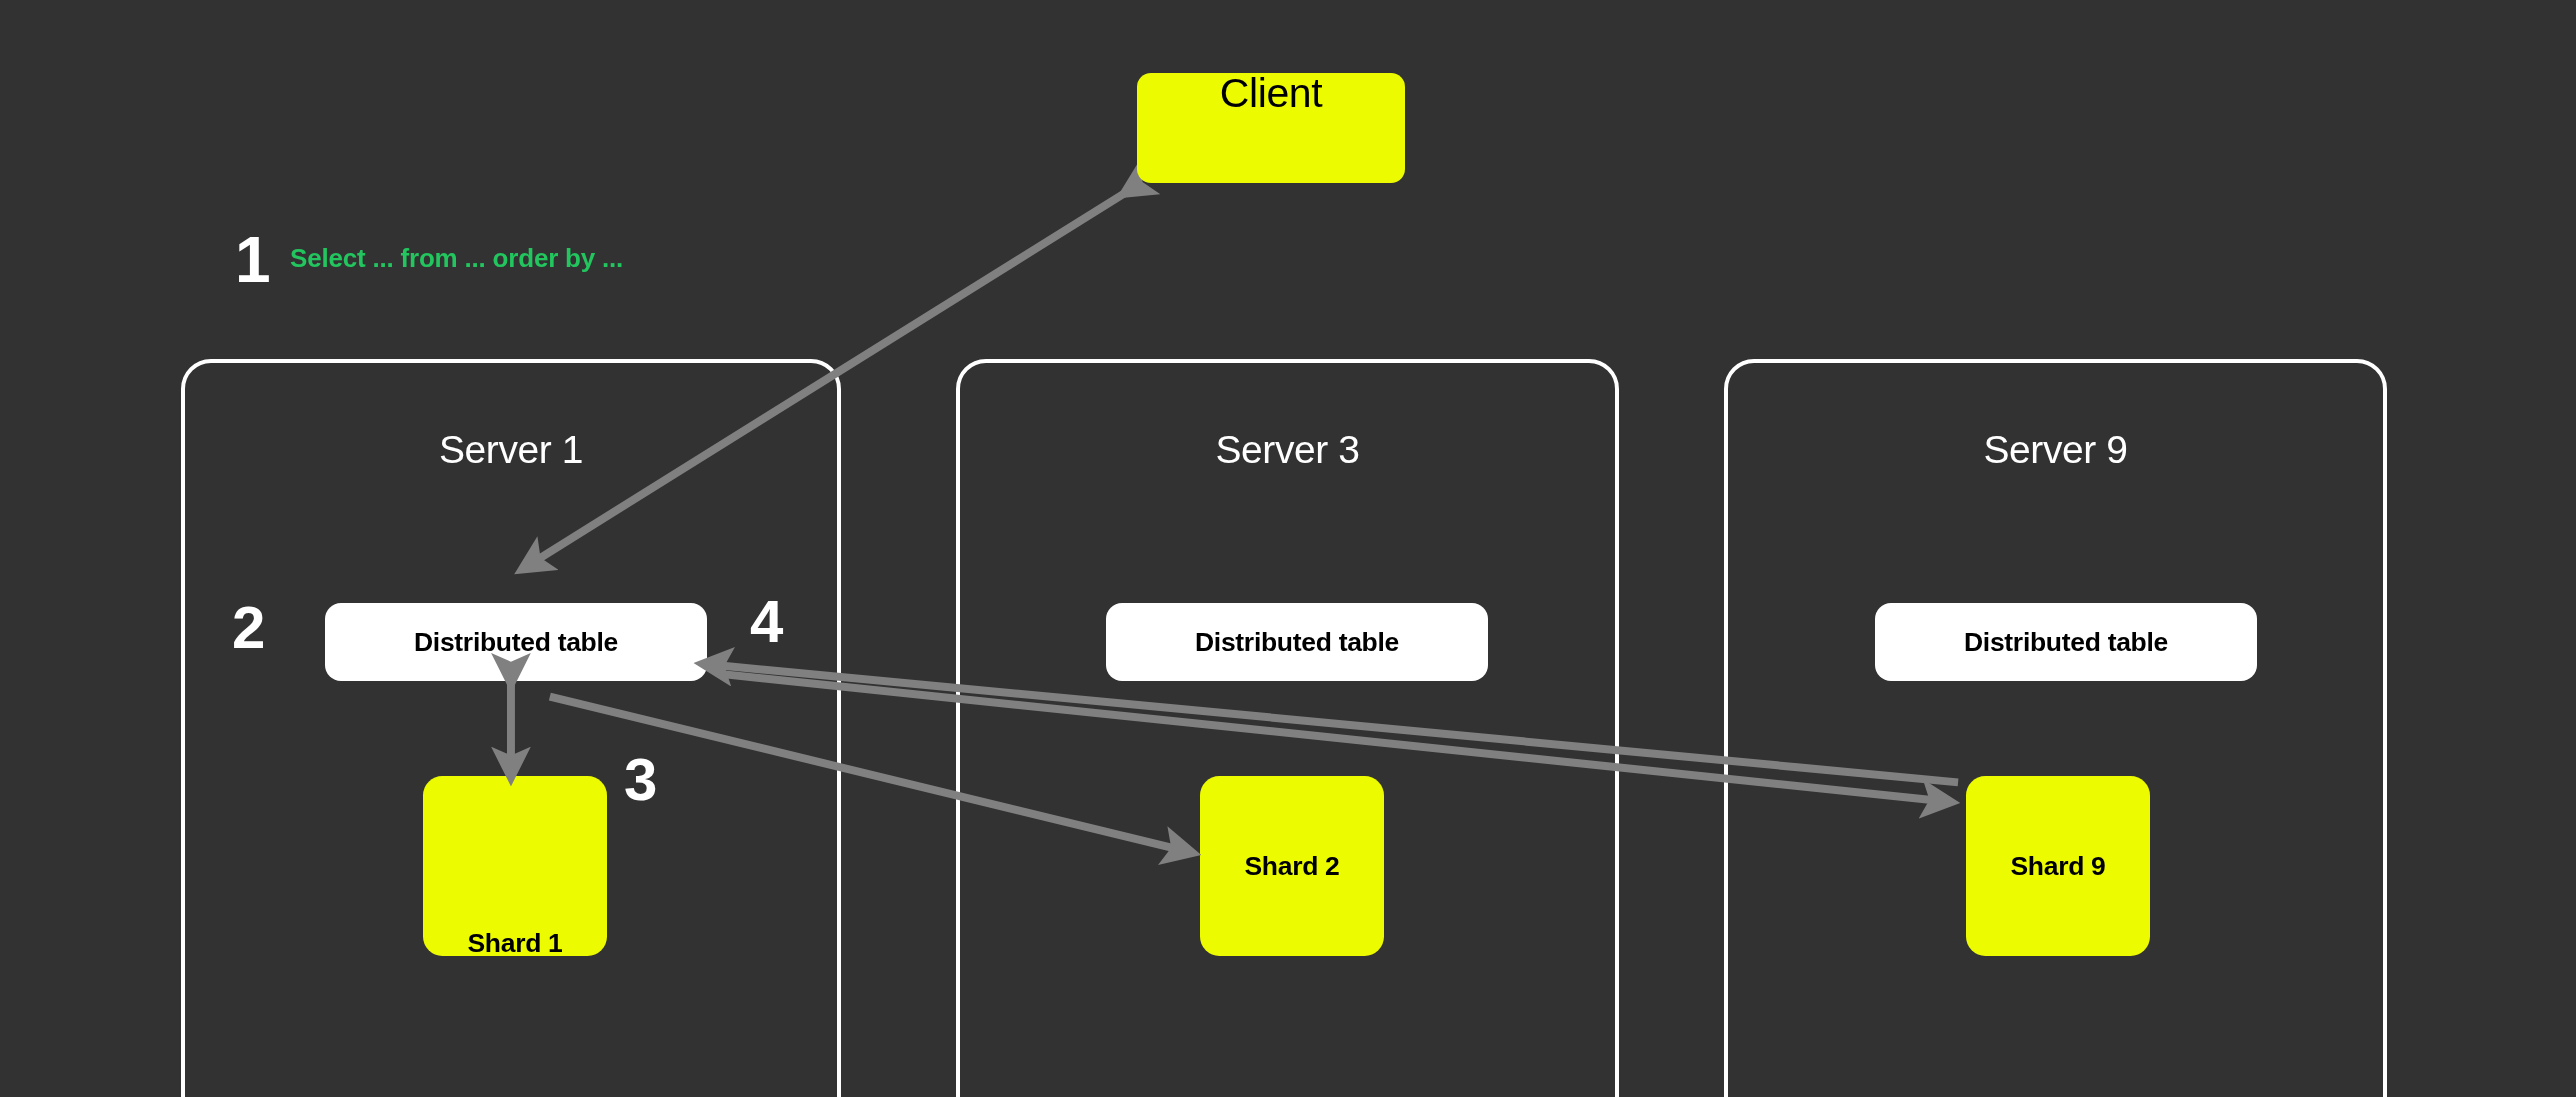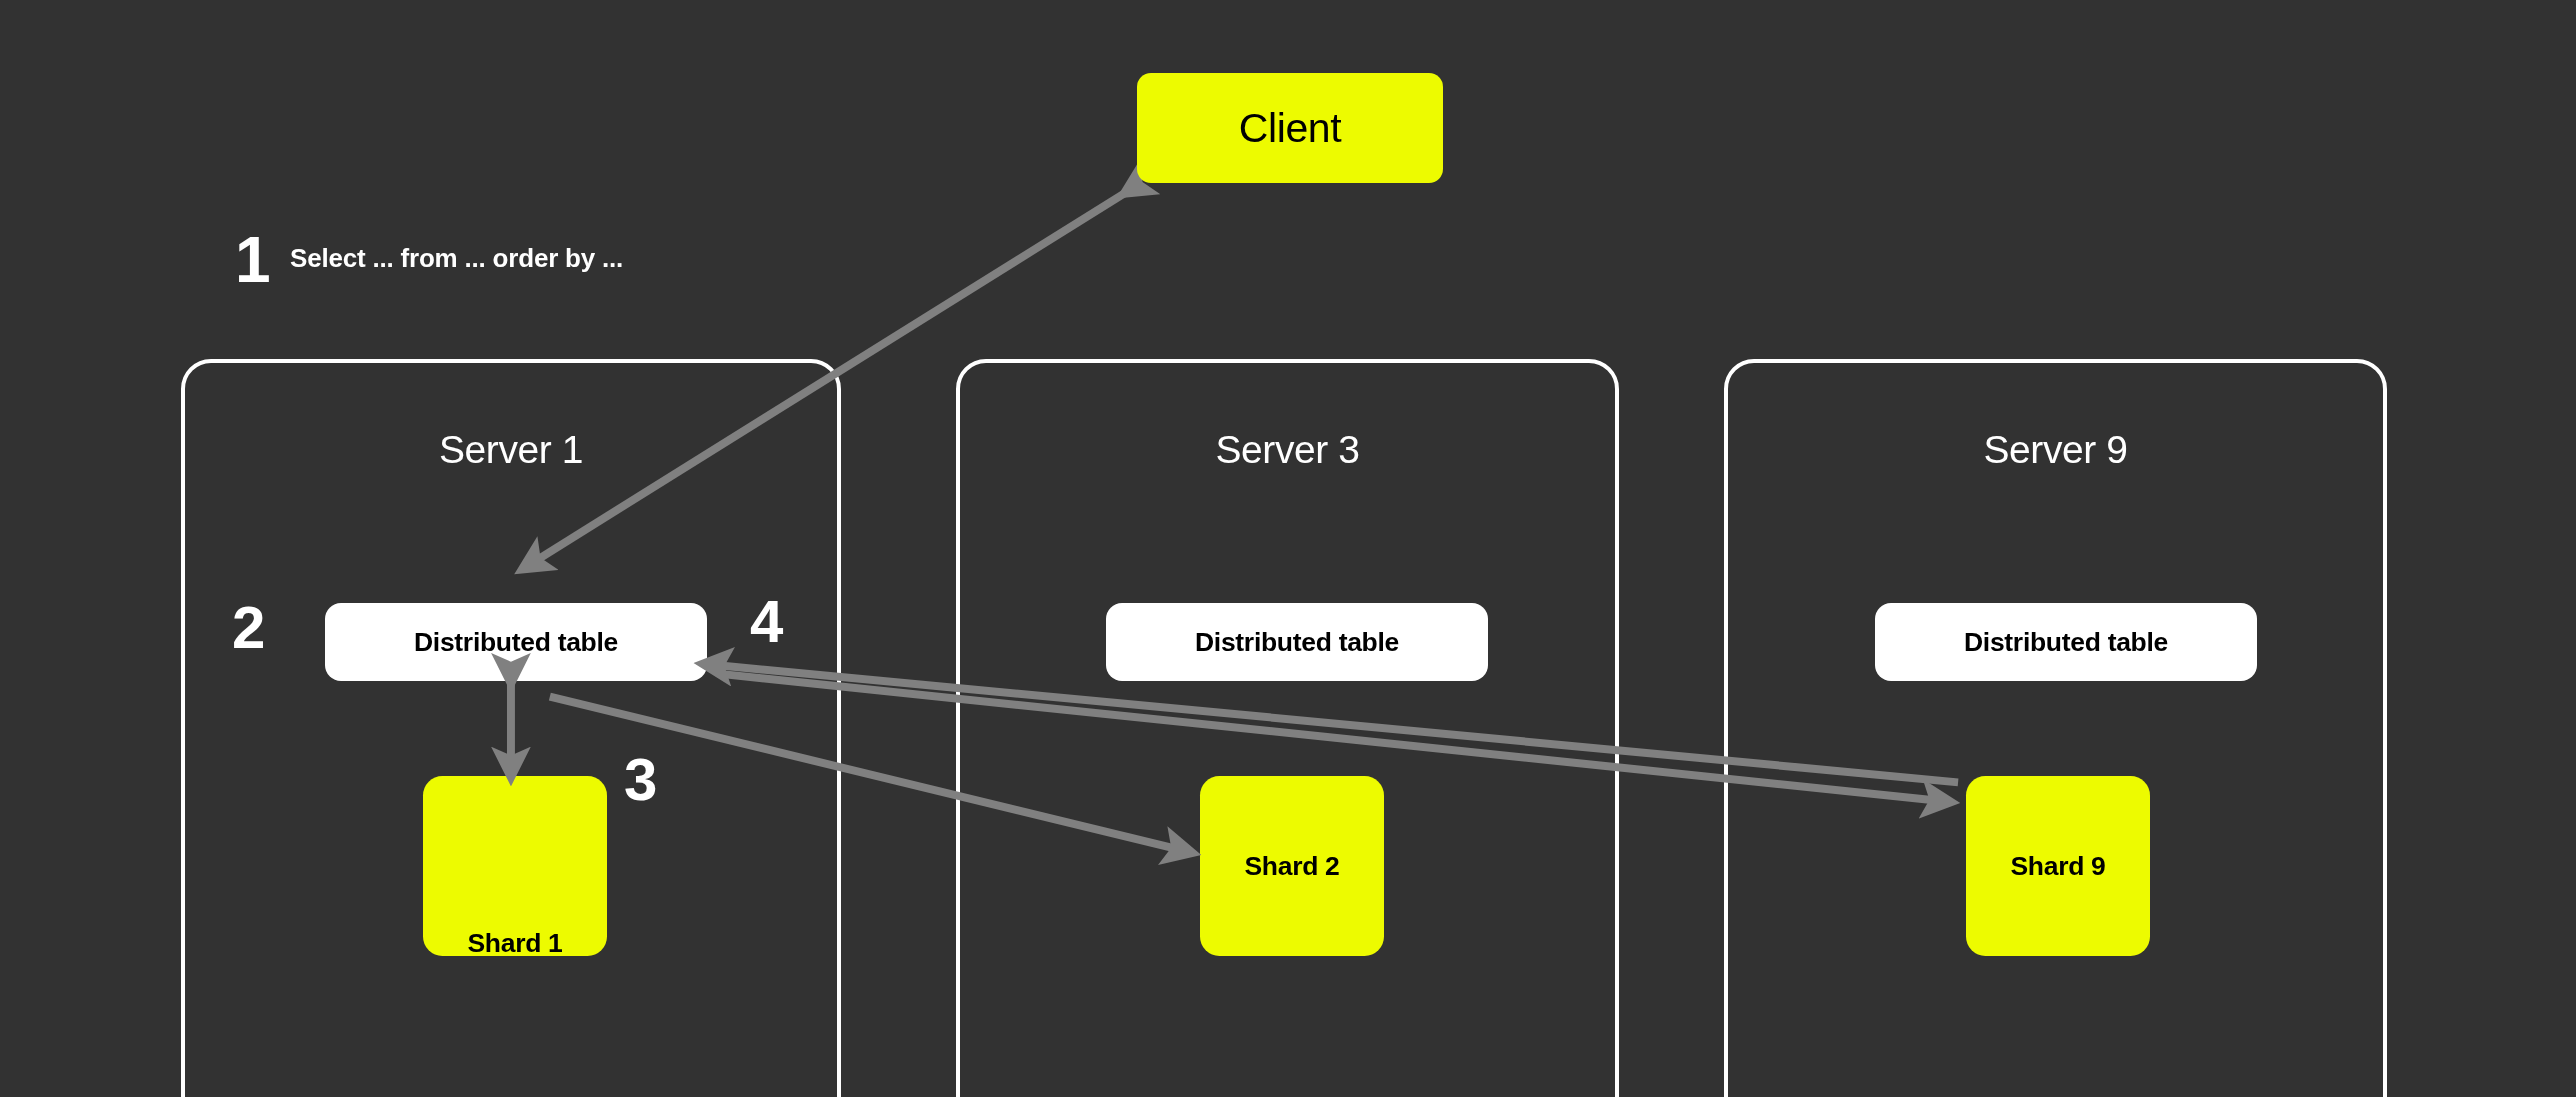--- a/index.html
+++ b/index.html
@@ -26,26 +26,25 @@
     width: 2576px;
     height: 1098px;
     z-index: 5;
     pointer-events: none;
   }
   
   .client-node {
     position: absolute;
     left: 1137px;
     top: 73px;
-    width: 306px;
+    width: 268px;
     height: 110px;
     background: #edfb00;
     border-radius: 14px;
     display: flex;
-    align-items: center;
     justify-content: center;
     z-index: 8;
   }
   .client-label {
     color: #000;
     font-size: 41px;
     font-weight: 400;
     letter-spacing: -0.4px;
     line-height: 1;
   }
@@ -62,21 +61,21 @@
   .step-num {
     color: #ffffff;
     font-weight: bold;
     line-height: 1;
     user-select: none;
   }
   .step1-caption .step-num {
     font-size: 64px;
   }
   .caption-text {
-    color: #ffffff;
+    color: #22c55e;
     font-size: 26px;
     font-weight: bold;
     letter-spacing: -0.2px;
     white-space: nowrap;
     padding-bottom: 3.5px;
   }
   
   .server-panel {
     position: absolute;
     top: 359px;

